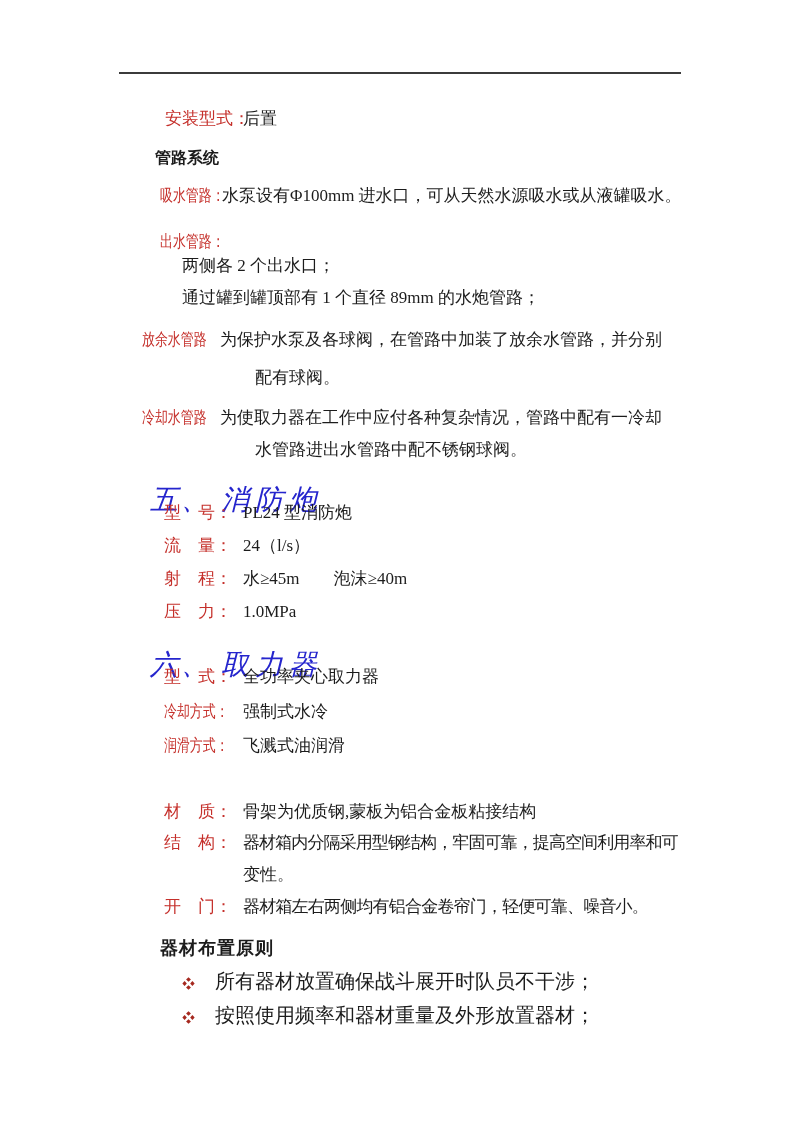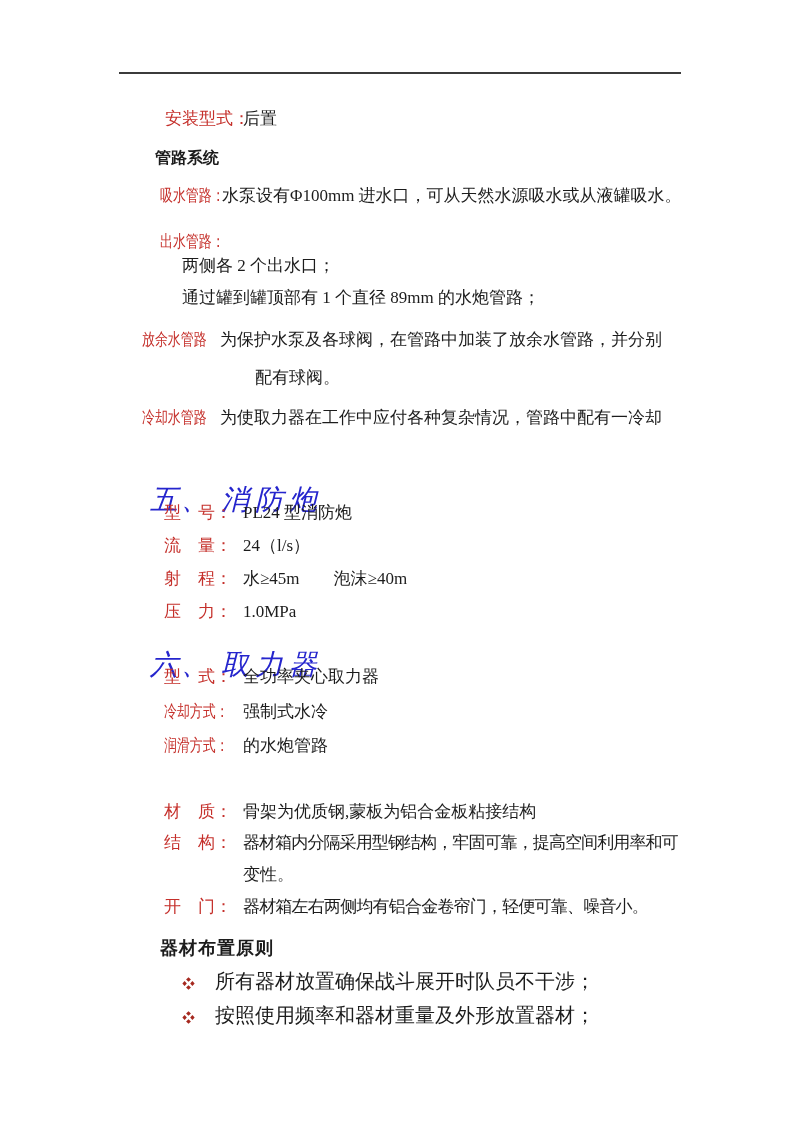--- a/index.html
+++ b/index.html
@@ -100,20 +100,21 @@
   <div class="row" style="top:329px;">
     <span class="abs" style="left:142px;"><span class="red condensed">放余水管路</span></span>
     <span class="abs" style="left:220px;text-align:right;">为保护水泵及各球阀，在管路中加装了放余水管路，并分别</span>
   </div>
   <div class="row" style="top:367px; left:255px;">配有球阀。</div>
 
   <div class="row" style="top:407px;">
     <span class="abs" style="left:142px;"><span class="red condensed">冷却水管路</span></span>
     <span class="abs" style="left:220px;">为使取力器在工作中应付各种复杂情况，管路中配有一冷却</span>
   </div>
+  <div class="row" style="top:439px; left:255px;">水管路进出水管路中配不锈钢球阀。</div>
 
   <div class="heading" style="top:464px;">
     <span class="num">五、</span><span class="ttl">消防炮</span>
   </div>
   <div class="row" style="top:502px;">
     <span class="abs lbl-col red">型　号：</span>
     <span class="abs val-col">PL24 型消防炮</span>
   </div>
   <div class="row" style="top:535px;">
     <span class="abs lbl-col red">流　量：</span>
@@ -134,21 +135,21 @@
   <div class="row" style="top:666px;">
     <span class="abs lbl-col red">型　式：</span>
     <span class="abs val-col">全功率夹心取力器</span>
   </div>
   <div class="row" style="top:701px;">
     <span class="abs lbl-col"><span class="red condensed">冷却方式：</span></span>
     <span class="abs val-col">强制式水冷</span>
   </div>
   <div class="row" style="top:735px;">
     <span class="abs lbl-col"><span class="red condensed">润滑方式：</span></span>
-    <span class="abs val-col">的水炮管路</span>
+    <span class="abs val-col">飞溅式油润滑</span>
   </div>
 
   <div class="row" style="top:801px;">
     <span class="abs lbl-col red">材　质：</span>
     <span class="abs val-col">骨架为优质钢,蒙板为铝合金板粘接结构</span>
   </div>
   <div class="row" style="top:832px;">
     <span class="abs lbl-col red">结　构：</span>
     <span class="abs val-col" style="letter-spacing:-0.9px;">器材箱内分隔采用型钢结构，牢固可靠，提高空间利用率和可</span>
   </div>

